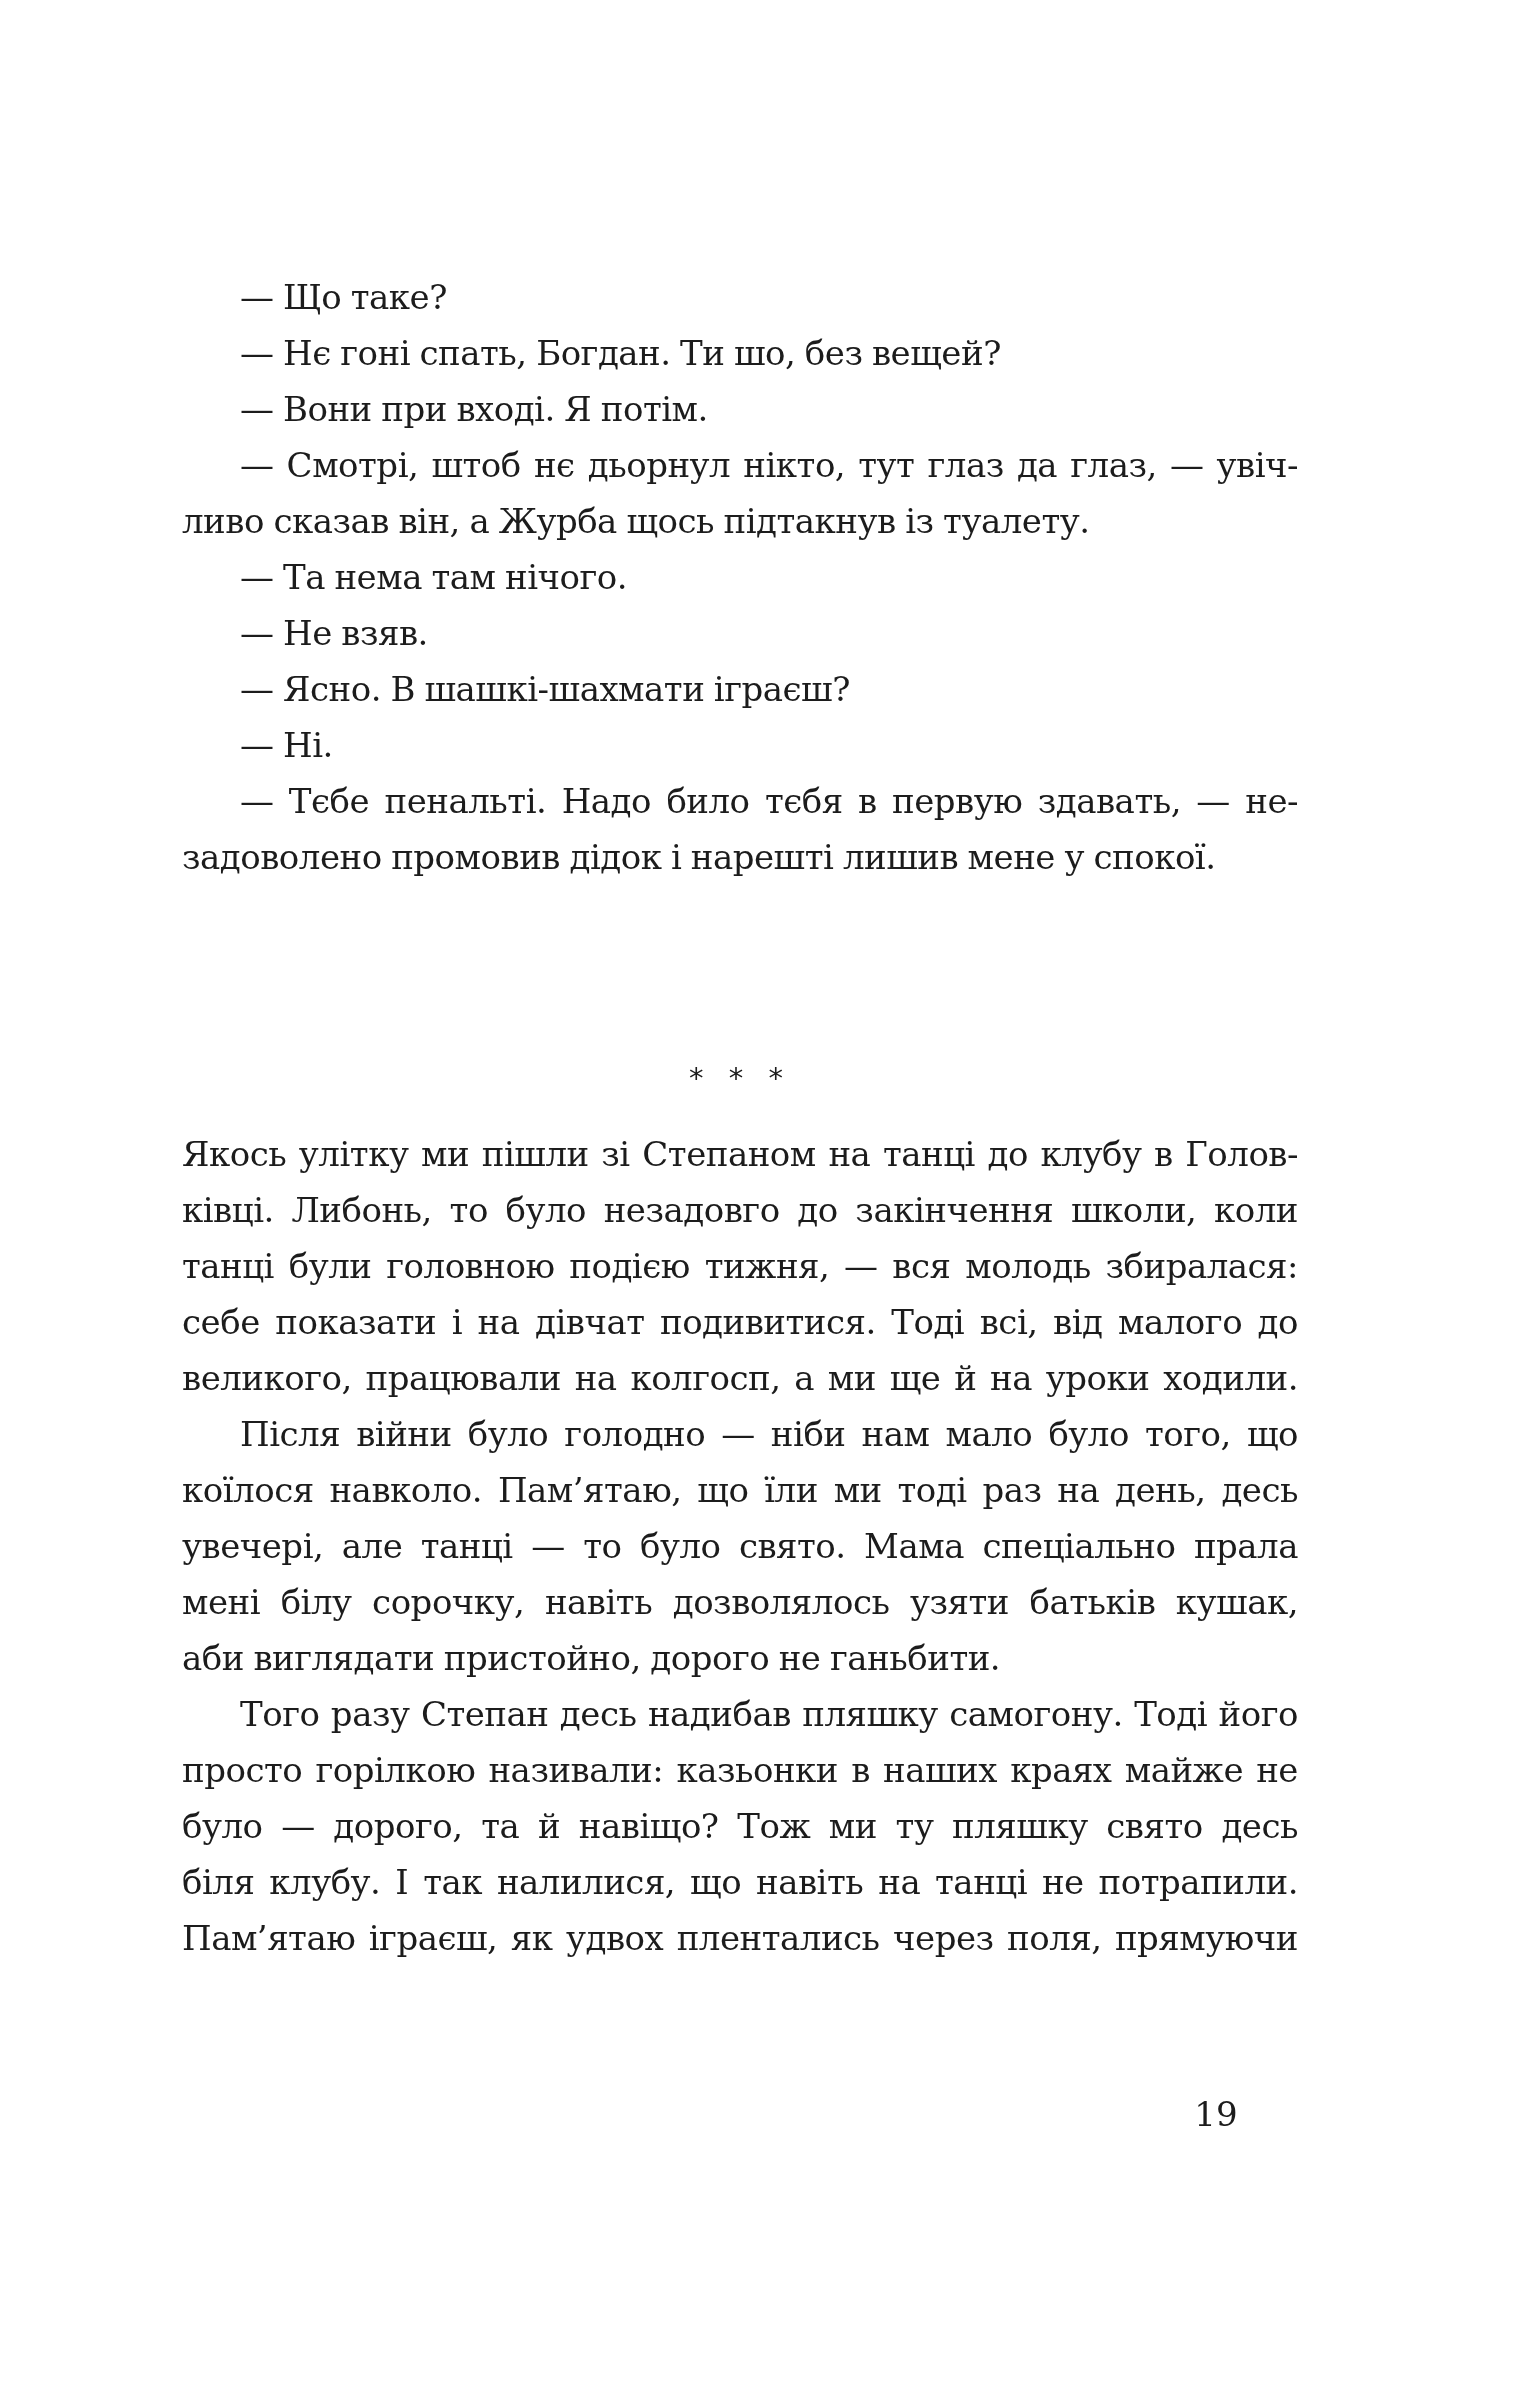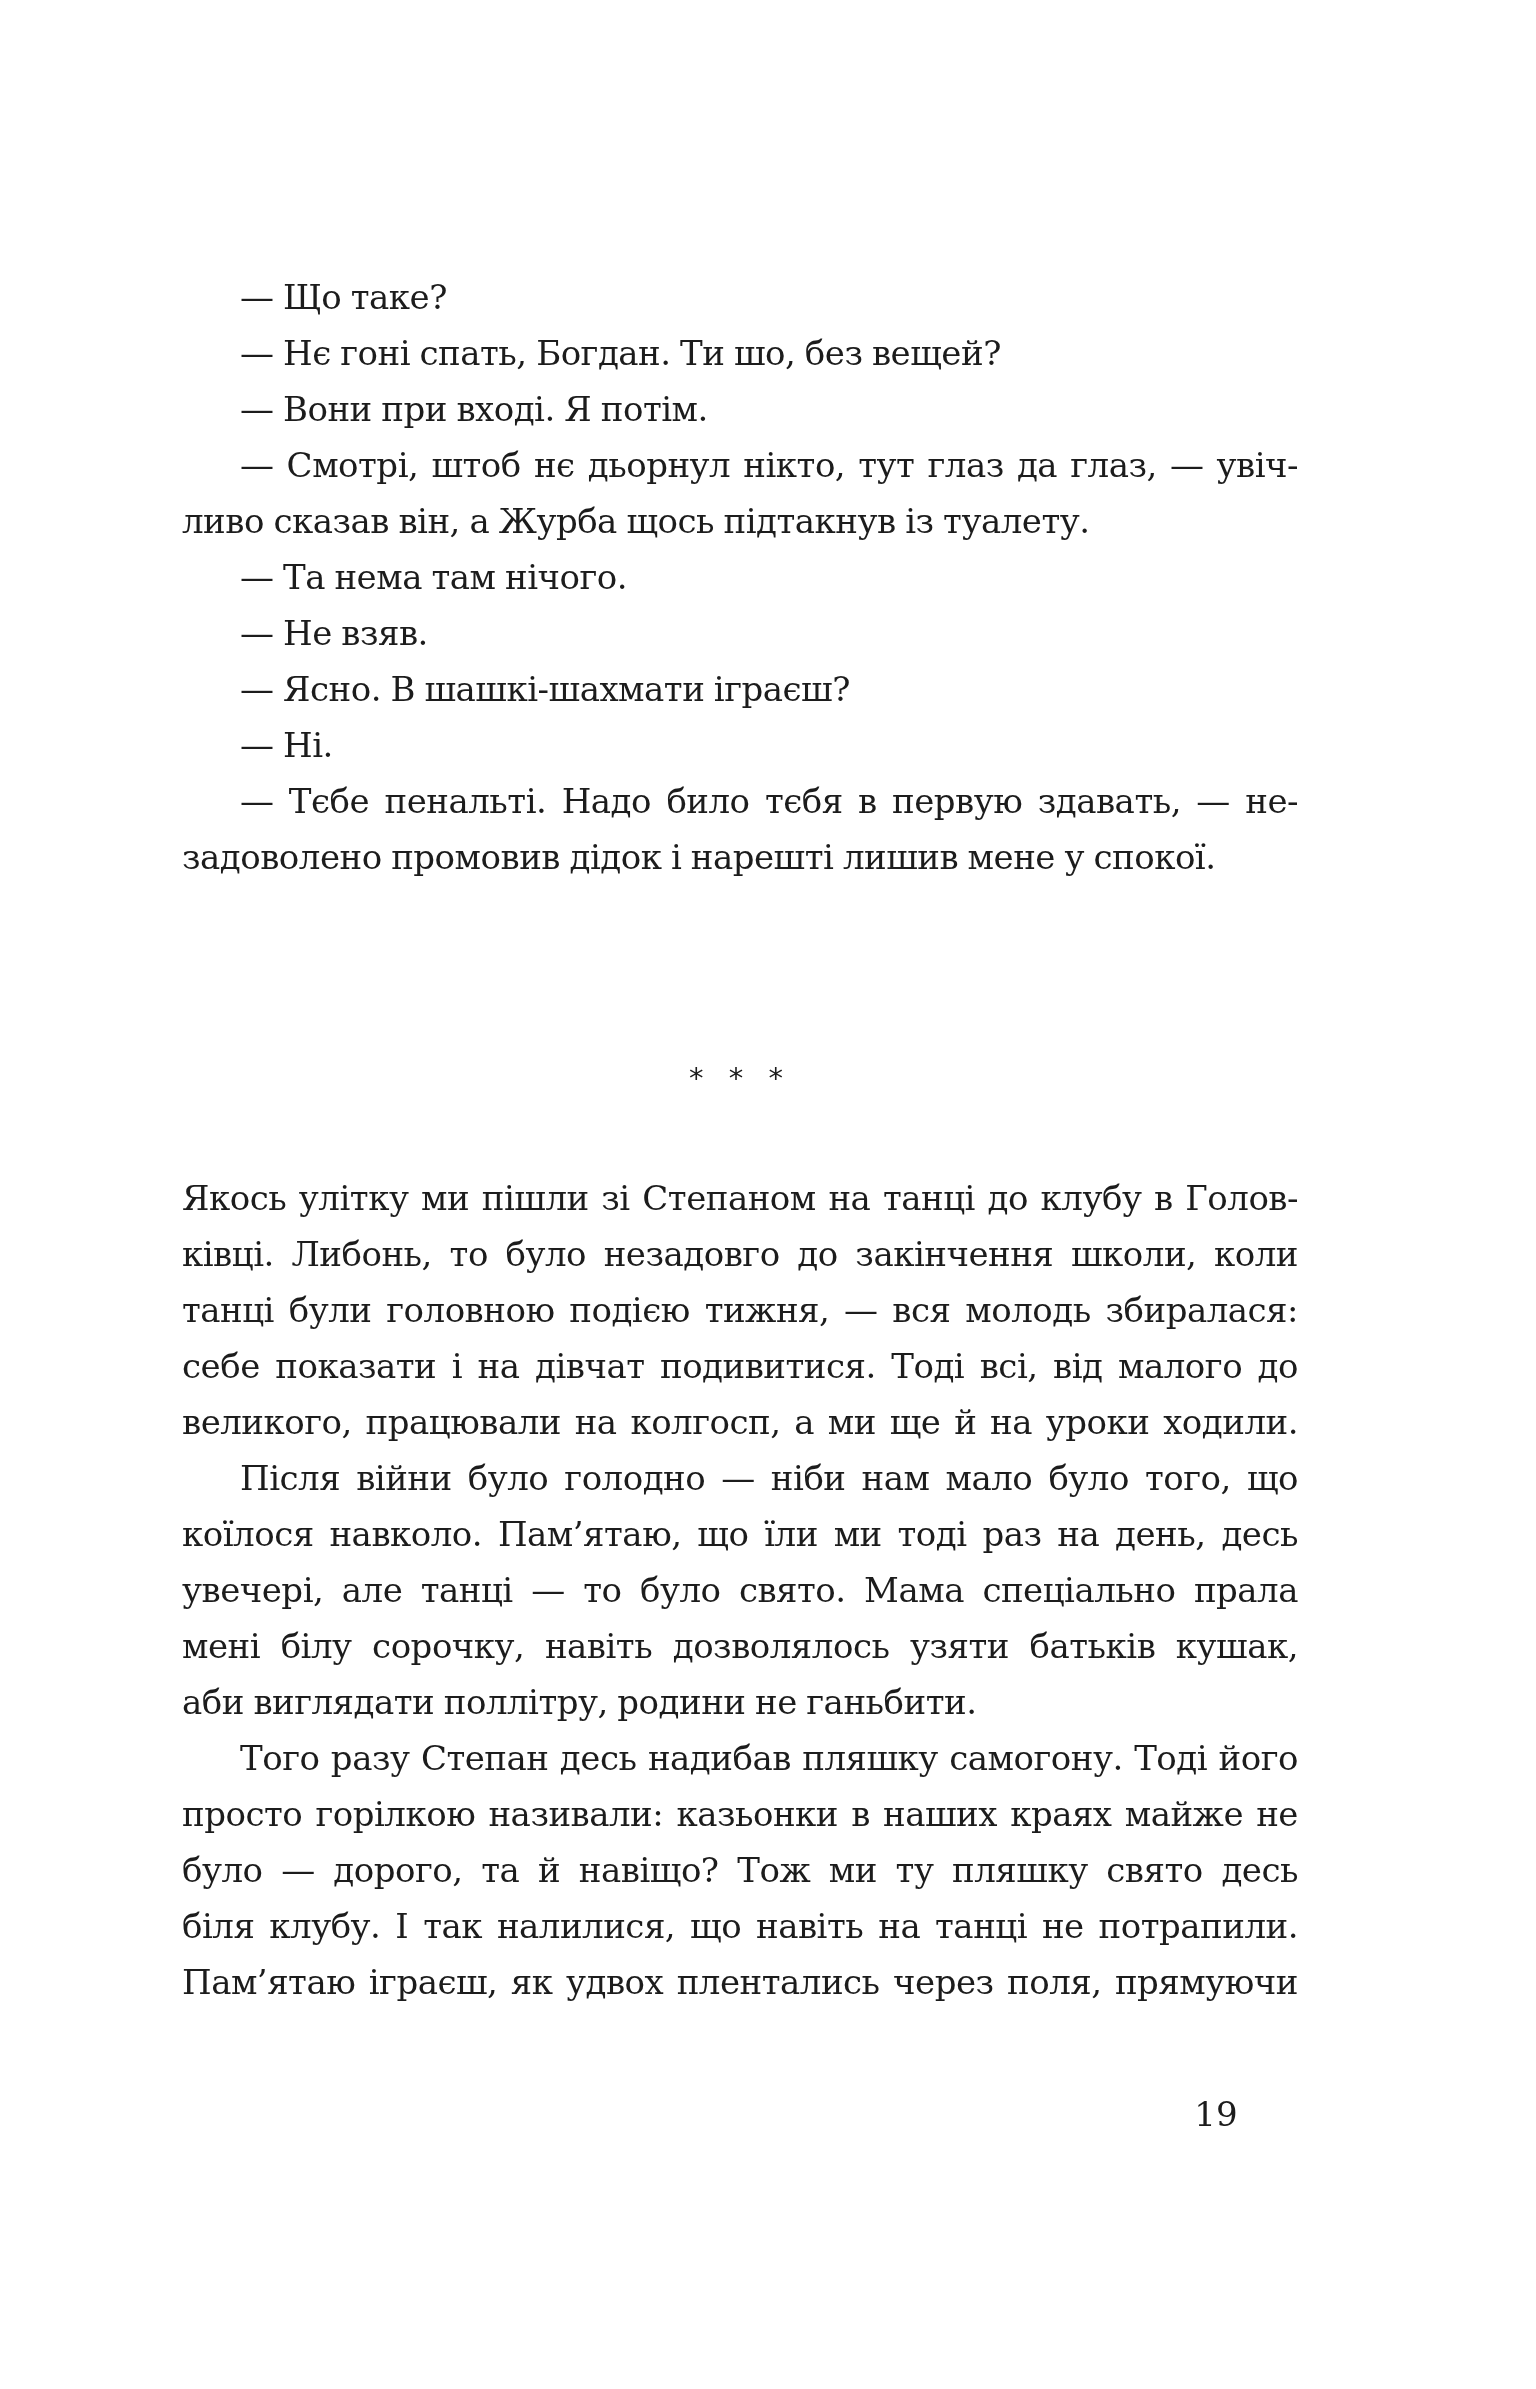--- a/index.html
+++ b/index.html
@@ -30,21 +30,21 @@
       text-align: justify;
       text-align-last: left;
       hyphens: manual;
       letter-spacing: -0.5px;
       word-spacing: -0.8px;
     }
     .dialogue {
       top: 269px;
     }
     .narrative {
-      top: 1170px;
+      top: 1126px;
     }
     .line {
       display: block;
       white-space: nowrap;
       text-align-last: justify;
     }
     .line.last {
       text-align-last: left;
     }
     .line.indent {
@@ -103,21 +103,21 @@
   <div class="text-block narrative">
     <span class="line justify">Якось улітку ми пішли зі Степаном на танці до клубу в Голов-</span>
     <span class="line justify">ківці. Либонь, то було незадовго до закінчення школи, коли</span>
     <span class="line justify">танці були головною подією тижня, — вся молодь збиралася:</span>
     <span class="line justify">себе показати і на дівчат подивитися. Тоді всі, від малого до</span>
     <span class="line justify">великого, працювали на колгосп, а ми ще й на уроки ходили.</span>
     <span class="line indent justify">Після війни було голодно — ніби нам мало було того, що</span>
     <span class="line justify">коїлося навколо. Пам’ятаю, що їли ми тоді раз на день, десь</span>
     <span class="line justify">увечері, але танці — то було свято. Мама спеціально прала</span>
     <span class="line justify">мені білу сорочку, навіть дозволялось узяти батьків кушак,</span>
-    <span class="line last">аби виглядати поллітру, родини не ганьбити.</span>
+    <span class="line last">аби виглядати пристойно, дорого не ганьбити.</span>
     <span class="line indent justify">Того разу Степан десь надибав пляшку самогону. Тоді його</span>
     <span class="line justify">просто горілкою називали: казьонки в наших краях майже не</span>
     <span class="line justify">було — дорого, та й навіщо? Тож ми ту пляшку свято десь</span>
     <span class="line justify">біля клубу. І так налилися, що навіть на танці не потрапили.</span>
     <span class="line justify">Пам’ятаю іграєш, як удвох плентались через поля, прямуючи</span>
   </div>
 
   <div class="page-number">19</div>
 
 </div>

